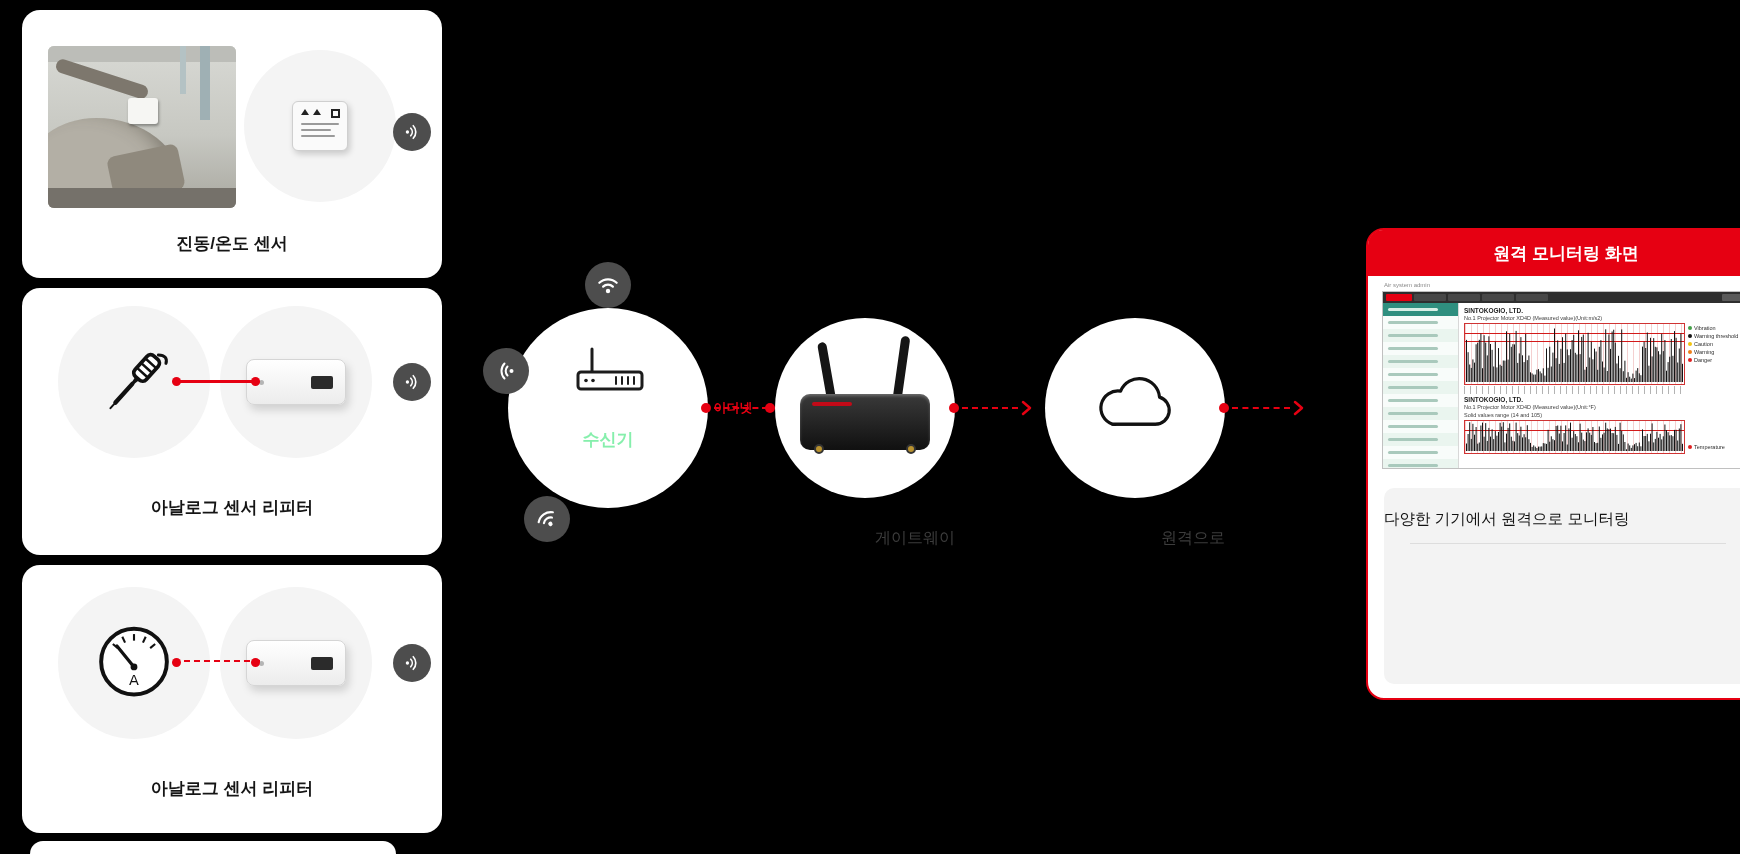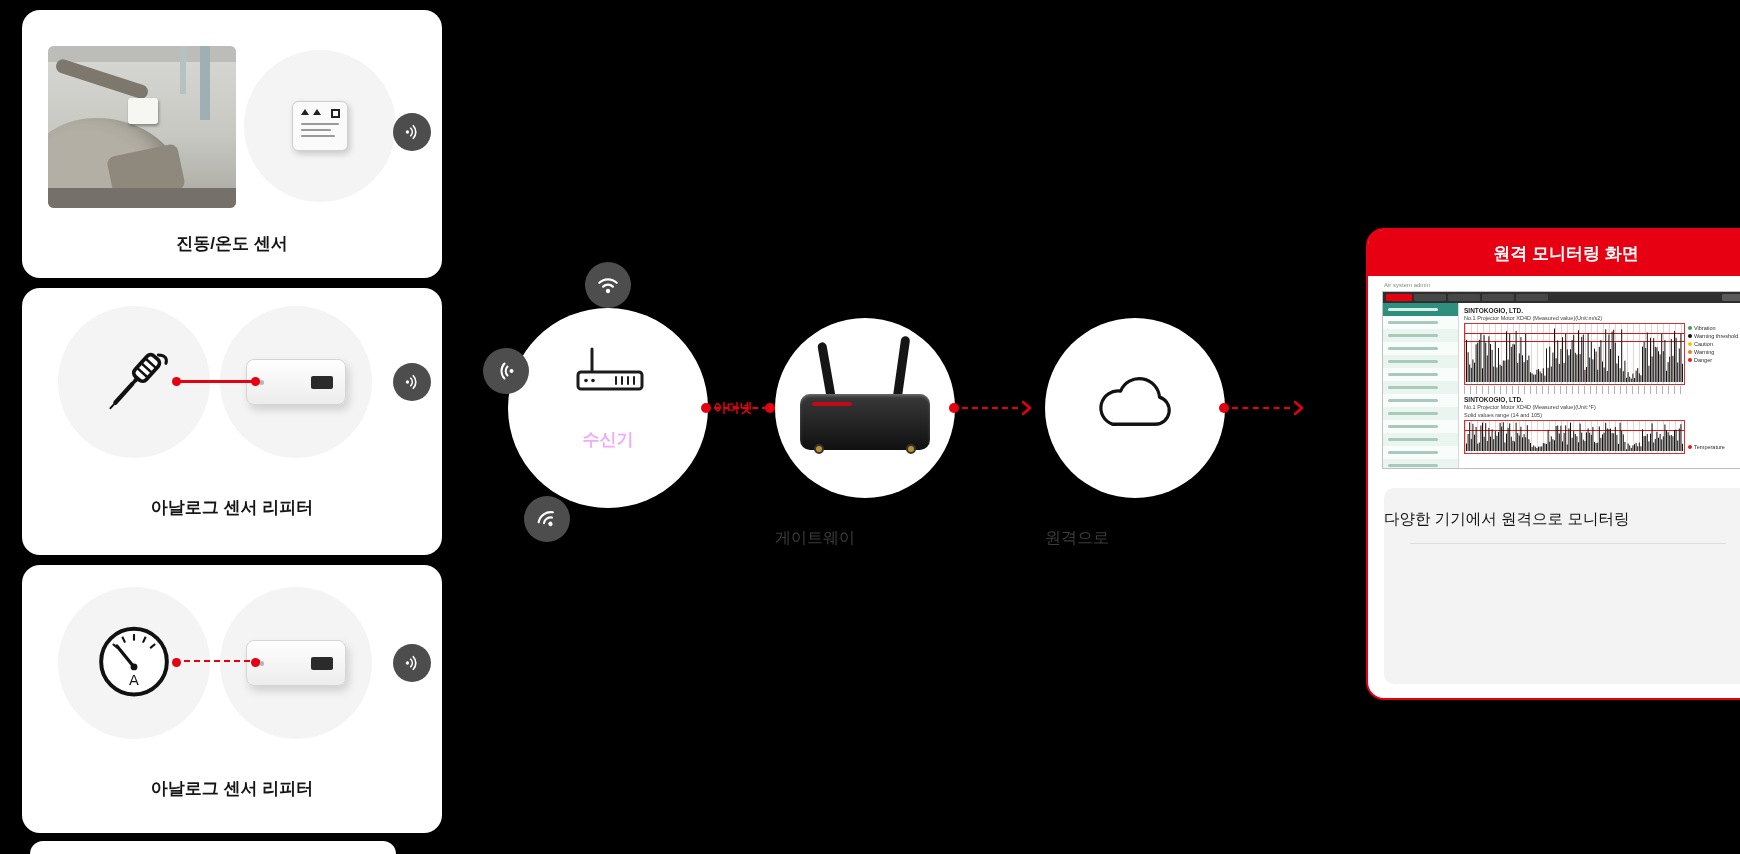--- a/index.html
+++ b/index.html
@@ -75,22 +75,22 @@
   .rep-slot{ position:absolute; right:12px; top:16px; width:22px; height:13px; background:#2b2b2b; border-radius:2px; }
   .rep-dot{ position:absolute; left:12px; top:20px; width:5px; height:5px; background:#b5b5b5; border-radius:50%; }
 
   
   .node{ position:absolute; border-radius:50%; background:#fff; }
   #rcircle{ left:508px; top:308px; width:200px; height:200px; }
   #gcircle2{ left:775px; top:318px; width:180px; height:180px; }
   #ccircle{ left:1045px; top:318px; width:180px; height:180px; }
   #router{ position:absolute; left:570px; top:340px; }
   #rlabel{ position:absolute; left:508px; top:428px; width:200px; text-align:center;
-           font-size:17px; font-weight:600; color:#f0abfc; }
-  .node-label{ position:absolute; width:180px; text-align:left; font-size:16px; color:#3d3d3d; }
+           font-size:17px; font-weight:600; color:#86efac; }
+  .node-label{ position:absolute; width:180px; text-align:right; font-size:16px; color:#3d3d3d; }
   #glabel{ left:775px; top:528px; } #clabel{ left:1045px; top:528px; }
   #btop{ left:585px; top:262px; } #bleft{ left:483px; top:348px; } #bbot{ left:524px; top:496px; }
 
   #ed1{ left:701px; top:403px; } #edash{ left:714px; top:407px; width:54px; } #ed2{ left:765px; top:403px; }
   #elabel{ position:absolute; left:690px; top:399px; width:86px; text-align:center;
            font-size:13px; font-weight:700; color:var(--red); }
   #gd1{ left:949px; top:403px; } #gdash{ left:962px; top:407px; width:56px; }
   #cd1{ left:1219px; top:403px; } #cdash{ left:1232px; top:407px; width:58px; }
   .chev{ position:absolute; width:11px; height:16px; }
   #gchev{ left:1021px; top:400px; } #cchev{ left:1293px; top:400px; }

